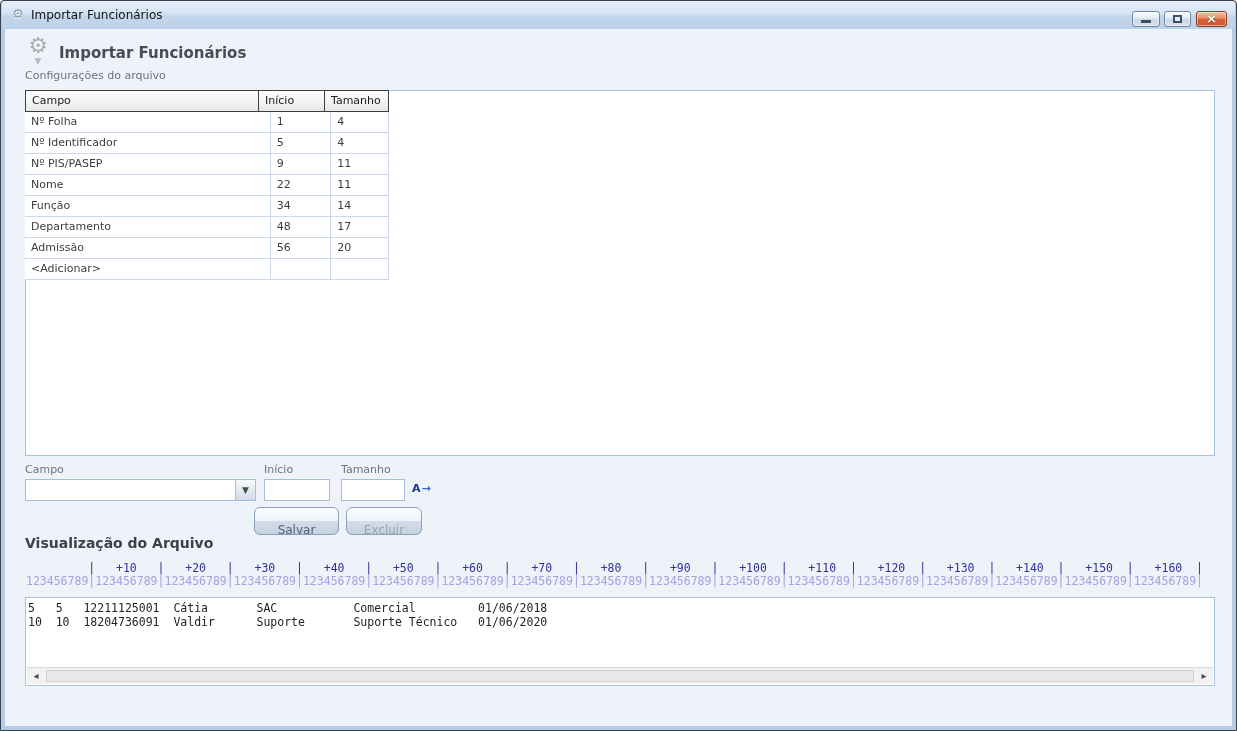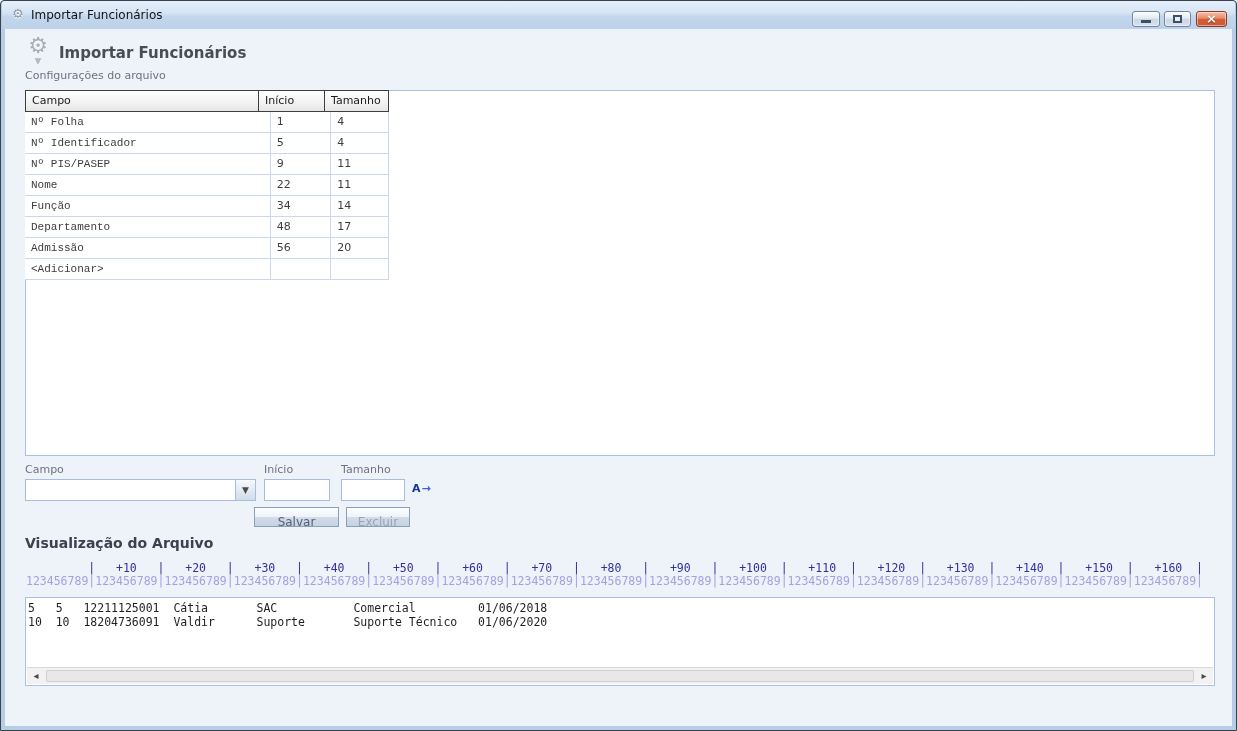--- a/index.html
+++ b/index.html
@@ -64,21 +64,21 @@
   .panel1 { left: 20px; top: 61px; width: 1190px; height: 366px; }
   .panel2 { left: 20px; top: 568px; width: 1190px; height: 89px; }
 
   
   .table { position: absolute; left: -1px; top: -1px; width: 364px; }
   .thead { display: flex; background: linear-gradient(180deg,#ffffff 0%,#f2f2f2 60%,#e6e6e6 100%); border: 1px solid #3f3f3f; height: 22px; }
   .hcell { font-size: 11px; color: #1b1b1b; line-height: 20px; padding-left: 6px; border-right: 1px solid #3f3f3f; }
   .hcell.c0 { width: 233px; } .hcell.c1 { width: 66px; } .hcell.c2 { width: 62px; border-right: none; }
   .trow { display: flex; height: 21px; border-bottom: 1px solid #cbd8ea; background: #fff; }
   .tcell { font-size: 11px; color: #3d3d3d; line-height: 20px; padding-left: 6px; border-right: 1px solid #cbd8ea; }
-  .tcell.c0 { width: 270px; font-family: Liberation Mono, monospace; } .tcell.c1 { width: 66px; } .tcell.c2 { width: 63px; }
+  .tcell.c0 { width: 270px; } .tcell.c1 { width: 66px; } .tcell.c2 { width: 63px; }
 
   
   .lbl-campo   { left: 20px;  top: 434px; }
   .lbl-inicio  { left: 259px; top: 434px; }
   .lbl-tamanho { left: 336px; top: 434px; }
 
   .combo {
     position: absolute; left: 20px; top: 450px; width: 231px; height: 22px;
     background: #fff; border: 1px solid #a6bedb; display: flex;
   }
@@ -92,27 +92,27 @@
     position: absolute; top: 450px; height: 22px; border: 1px solid #a6bedb;
     background: #fff; font-family: "DejaVu Sans", sans-serif; font-size: 11px; padding: 0 4px;
   }
   .inp.inicio  { left: 259px; width: 66px; }
   .inp.tamanho { left: 336px; width: 64px; }
   .auto-icon { position: absolute; left: 407px; top: 453px; font-size: 11px; cursor: default; }
   .auto-icon .a  { font-weight: bold; color: #16338f; }
   .auto-icon .ar { color: #3a62d9; font-weight: bold; margin-left: 1px; }
 
   .btn {
-    position: absolute; height: 20px; border: 1px solid #8aa0b9; border-radius: 0;
+    position: absolute; height: 20px; border: 1px solid #8aa0b9; border-radius: 6px;
     background: linear-gradient(180deg, #fdfeff 0%, #eef3f8 48%, #d3dce8 52%, #c7d2e0 100%);
     font-family: "DejaVu Sans", sans-serif; font-size: 12px; color: #52607a;
-    text-align: center; padding: 5px; line-height: 18px; cursor: default;
+    text-align: center; padding: 13px; line-height: 18px; cursor: default;
   }
   .btn.salvar  { left: 249px;  top: 478px; width: 85px; }
-  .btn.excluir { left: 341px;  top: 478px; width: 64px; color: #9aa5b4; }
+  .btn.excluir { left: 341px;  top: 478px; width: 76px; color: #9aa5b4; }
   .btn.fechar  { left: 1130px; top: 704px; width: 100px; }
 
   
   .viz-title { position: absolute; left: 20px; top: 506px; font-size: 14px; font-weight: bold; color: #39424e; }
   .mono { font-family: "DejaVu Sans Mono", "Liberation Mono", monospace; white-space: pre; }
   .ruler { position: absolute; left: 21px; width: 1188px; overflow: hidden; font-size: 11.5px; line-height: 13px; }
   .ruler.labels { top: 533px; color: #31319a; }
   .ruler.digits { top: 546px; color: #a2a2e2; }
 
   .plines { position: absolute; left: 2px; top: 3px; right: 1px; font-size: 11.5px; line-height: 14px; color: #1f1f1f; overflow: hidden; }

